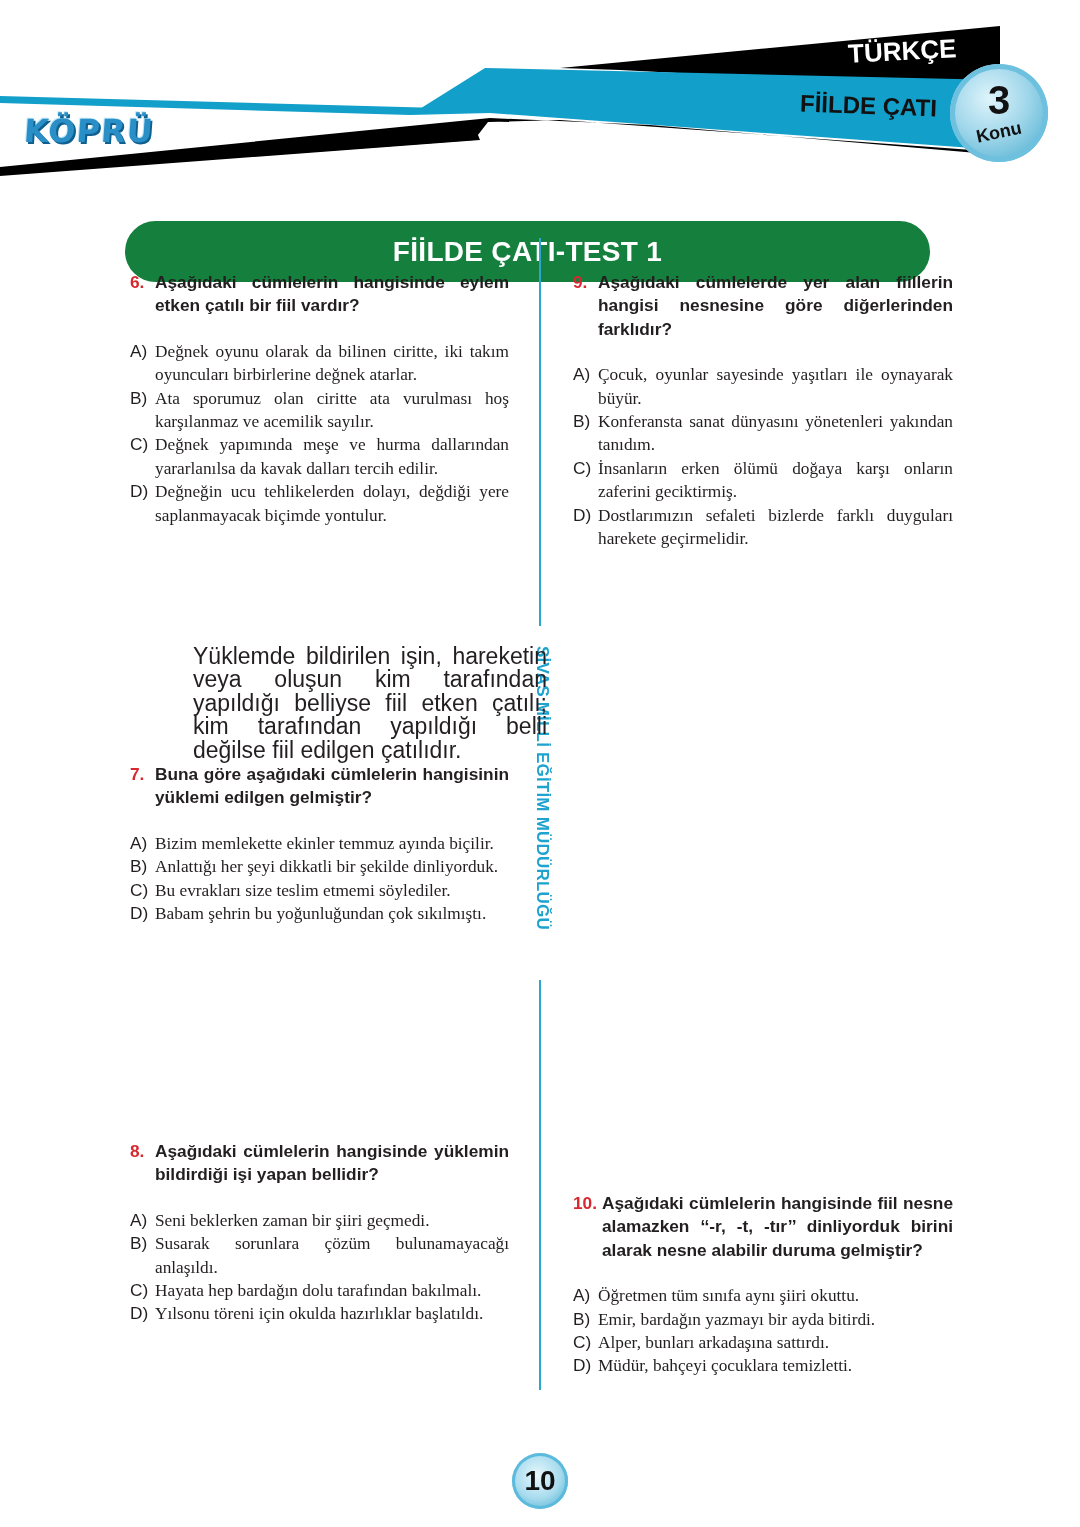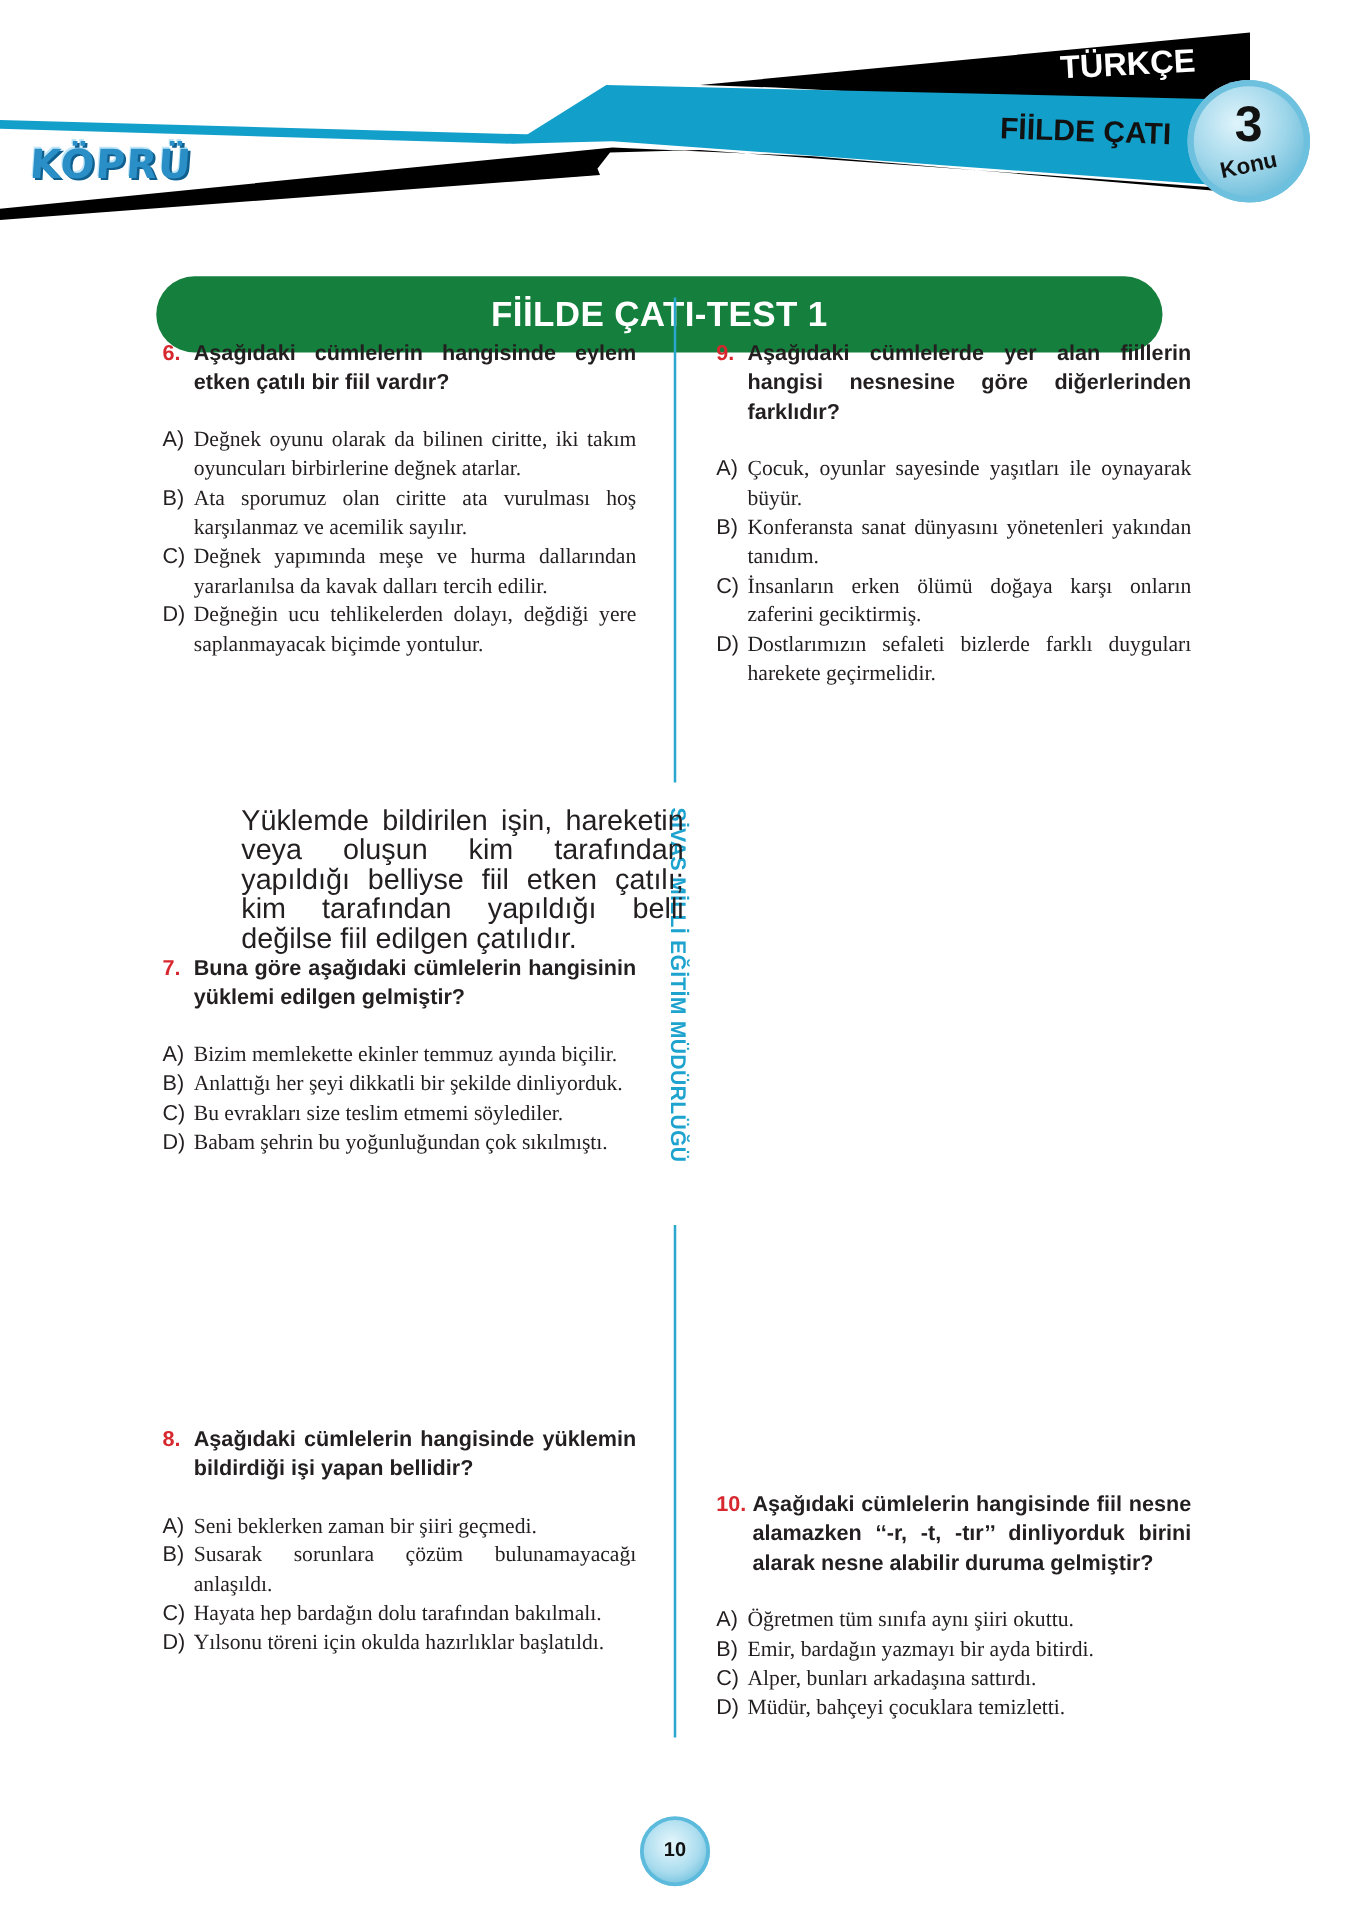--- a/index.html
+++ b/index.html
@@ -68,21 +68,21 @@
     .passage {
       position: absolute; left: 155px; width: 354px; top: 645px;
       font-size: 23px; line-height: 23.4px; text-align: justify; text-align-last: left; margin-left: 38px;
     }
     .page-badge {
       position: absolute; left: 512px; top: 1453px; width: 56px; height: 56px; border-radius: 50%;
       background: radial-gradient(circle at 45% 40%, #e8f7fc 0%, #a9dcee 50%, #39a5cc 100%);
       box-shadow: 0 0 0 3px #5cbbdc inset;
       display: flex; align-items: center; justify-content: center;
     }
-    .page-badge span { font-weight: 700; font-size: 16px; color: #111; }
+    .page-badge span { font-weight: 700; font-size: 28px; color: #111; }
   </style>
 </head>
 <body>
 
 <svg class="header-art" viewBox="0 0 1080 180" width="1080" height="180">
 
   <polygon points="0,96 0,103 410,115 440,108" fill="#129fca"></polygon>
 
   <polygon points="560,68 1000,26 1000,90 620,70" fill="#000"></polygon>
 

